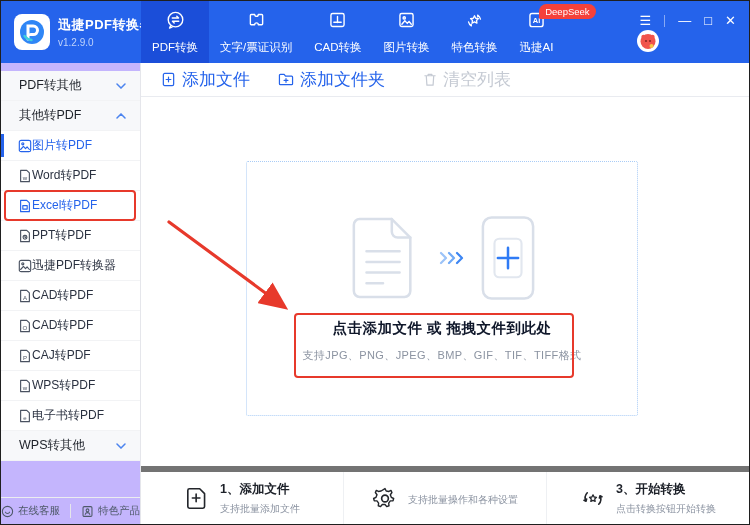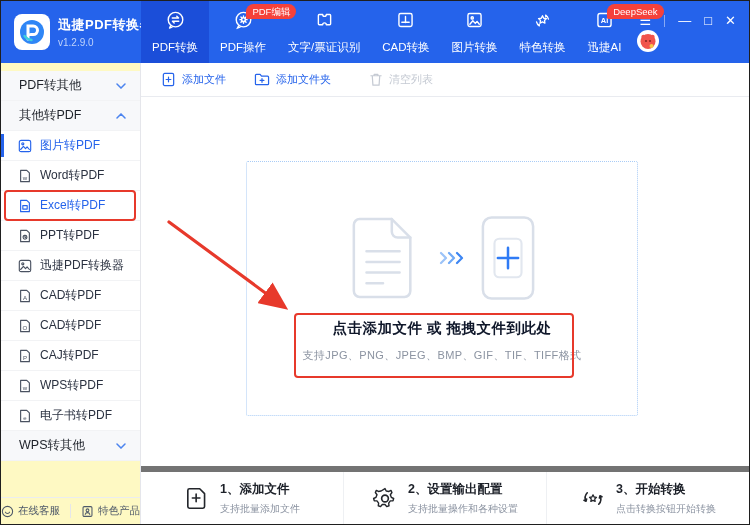--- a/index.html
+++ b/index.html
@@ -18,34 +18,34 @@
   .nav-item.active { background:#1B4ED9; }
   .nav-label { font-size:11.5px; white-space:nowrap; }
   .nav-badge { position:absolute; top:3px; left:55%; background:#F5413A; color:#fff; font-size:9.5px; line-height:15px; padding:0 6px; border-radius:8px 8px 8px 2px; white-space:nowrap; z-index:6; }
   .win-right { position:absolute; right:0; top:0; height:62px; width:140px; }
   .win-controls { position:absolute; top:13px; right:13px; display:flex; align-items:center; gap:13px; color:#fff; font-size:13px; }
   .win-controls span { cursor:pointer; line-height:14px; }
   .ctrl-sep { width:1px; height:12px; background:rgba(255,255,255,.45); }
   .user-chip { position:absolute; left:26px; top:29px; display:flex; align-items:center; gap:19px; color:#fff; font-size:13px; cursor:pointer;flex-direction:column; }
 
   
-  .sidebar { position:absolute; top:62px; left:0; bottom:0; width:140px; background:#fef9c3; border-right:1px solid #E5E6EB; padding-top:8px; }
+  .sidebar { position:absolute; top:62px; left:0; bottom:0; width:140px; background:#c4b5fd; border-right:1px solid #E5E6EB; padding-top:8px; }
   .side-group { height:30px; display:flex; align-items:center; justify-content:space-between; padding:0 14px 0 18px; background:#F7F8FA; font-size:12.5px; color:#1D2129; cursor:pointer; border-bottom:1px solid #F2F3F5; }
-  .side-item { position:relative; height:30px; display:flex; align-items:center; gap:8px; padding-left:17px; font-size:12px; color:#2A3140; border-bottom:1px solid #F2F3F5; cursor:pointer; background:#fff; }
+  .side-item { position:relative; height:30px; display:flex; align-items:center; padding-left:17px; font-size:12px; color:#2A3140; border-bottom:1px solid #F2F3F5; cursor:pointer; background:#fff; }
   .side-item.active { color:#2563EB; }
   .side-item.active .active-bar { position:absolute; left:0; top:3px; bottom:3px; width:3px; background:#2563EB; }
   .side-item.hovered { color:#2563EB; }
   .side-footer { position:absolute; bottom:0; left:0; right:0; height:27px; border-top:1px solid #EBEDF0; display:flex; align-items:center; justify-content:center; gap:10px; }
   .side-link { display:flex; align-items:center; gap:4px; font-size:10.5px; color:#4E5969; cursor:pointer; }
   .side-footer-sep { width:1px; height:14px; background:#E5E6EB; }
 
   
   .main { position:absolute; left:140px; top:62px; right:0; bottom:0; background:#fff; }
   .toolbar { height:34px; border-bottom:1px solid #E9EBF0; display:flex; align-items:center; padding-left:20px; }
-  .tool-btn { display:flex; align-items:center; gap:6px; font-size:11px; color:#2563EB; cursor:pointer; }
+  .tool-btn { display:flex; align-items:center; gap:6px; font-size:17px; color:#2563EB; cursor:pointer; }
   .tool-btn + .tool-btn { margin-left:28px; }
   .tool-btn.disabled { color:#C5CAD3; margin-left:38px; }
 
   .dropzone { position:absolute; left:105px; top:98px; width:392px; height:255px; border:1px dotted #A9CCF6; border-radius:2px; cursor:pointer; }
   .dz-graphics { position:absolute; top:52px; left:0; right:0; display:flex; align-items:center; justify-content:center; gap:16px; }
   .dz-text { position:absolute; top:157px; left:0; right:0; text-align:center; }
   .dz-title { font-size:14.5px; font-weight:bold; color:#0f172a; letter-spacing:.5px; }
   .dz-sub { margin-top:10px; font-size:11px; color:#8B93A1; letter-spacing:.4px; }
 
   .steps { position:absolute; left:0; right:0; bottom:0; height:58px; background:#fff; border-top:6px solid #737373; display:flex; }
@@ -86,32 +86,20 @@
           <svg width="21" height="21" viewBox="0 0 24 24" fill="none" stroke="#fff" stroke-width="1.6" stroke-linecap="round" stroke-linejoin="round">
             <circle cx="12" cy="11" r="8.3"></circle>
             <path d="M8.3 9.2 h7.2 l-2-2"></path>
               <path d="M15.7 12.8 H8.5 l2 2"></path>
             <path d="M6.4 18.2 l-1.2 2.4 2.8-1"></path>
           </svg>
         </span>
         <span class="nav-label">PDF转换</span>
       </div>
 
-      <div class="nav-item">
-        <span class="nav-badge">PDF编辑</span>
-        <span>
-          <svg width="21" height="21" viewBox="0 0 24 24" fill="none" stroke="#fff" stroke-width="1.6" stroke-linecap="round">
-            <circle cx="12" cy="11" r="8.3"></circle>
-            <circle cx="12" cy="11" r="2.1"></circle>
-            <path d="M12 6.8v1.4 M12 13.8v1.4 M7.9 11h1.4 M14.7 11h1.4 M9.1 8.1l1 1 M13.9 12.9l1 1 M14.9 8.1l-1 1 M10.1 12.9l-1 1"></path>
-            <path d="M6.4 18.2 l-1.2 2.4 2.8-1"></path>
-          </svg>
-        </span>
-        <span class="nav-label">PDF操作</span>
-      </div>
 
       <div class="nav-item">
         <span>
           <svg width="21" height="21" viewBox="0 0 24 24" fill="none" stroke="#fff" stroke-width="1.6" stroke-linecap="round" stroke-linejoin="round">
             <path d="M6 5.2 h3.9 a2.1 2.1 0 0 0 4.2 0 H18 a1 1 0 0 1 1 1 v9.6 a1 1 0 0 1 -1 1 h-3.9 a2.1 2.1 0 0 0 -4.2 0 H6 a1 1 0 0 1 -1 -1 V6.2 a1 1 0 0 1 1 -1 z"></path>
           </svg>
         </span>
         <span class="nav-label">文字/票证识别</span>
       </div>
 
@@ -368,21 +356,20 @@
           <div class="step-title">1、添加文件</div>
           <div class="step-sub">支持批量添加文件</div>
         </div>
       </div>
       <div class="step">
         <svg width="26" height="27" viewBox="0 0 24 24" fill="none" stroke="#23262B" stroke-width="1.5" stroke-linecap="round" stroke-linejoin="round">
           <circle cx="12" cy="12" r="3.1"></circle>
           <path d="M12 2.8 l1.1 2.3 2.5.4 1.9-1 .9 2-1.5 2 .9 2.4 2.2 1.1 -.6 2.1 -2.5.1 -1.5 2 .3 2.5 -2.1.8 -1.6-1.9 -2.5 0 -1.6 1.9 -2.1-.8 .3-2.5 -1.5-2 -2.5-.1 -.6-2.1 2.2-1.1 .9-2.4 -1.5-2 .9-2 1.9 1 2.5-.4 z" stroke-width="1.3"></path>
         </svg>
         <div>
-          <div class="step-title">2、设置输出配置</div>
           <div class="step-sub">支持批量操作和各种设置</div>
         </div>
       </div>
       <div class="step">
         <svg width="26" height="27" viewBox="0 0 24 24" fill="none" stroke="#23262B" stroke-width="1.5" stroke-linecap="round" stroke-linejoin="round">
           <path d="M5.5 14.5 a7 7 0 0 1 1.2-7.8 M5.5 14.5 l-1.8-.8 M5.5 14.5 l.6-2"></path>
           <path d="M18.5 9.5 a7 7 0 0 1 -1.2 7.8 M18.5 9.5 l1.8.8 M18.5 9.5 l-.6 2"></path>
           <path d="M12 8.6 l1 2 2.2.3 -1.6 1.6.4 2.2 -2-1 -2 1 .4-2.2 -1.6-1.6 2.2-.3 z" stroke-width="1.2"></path>
         </svg>
         <div>

